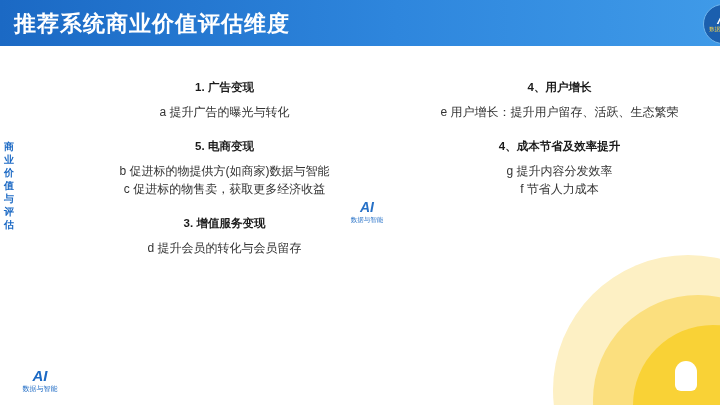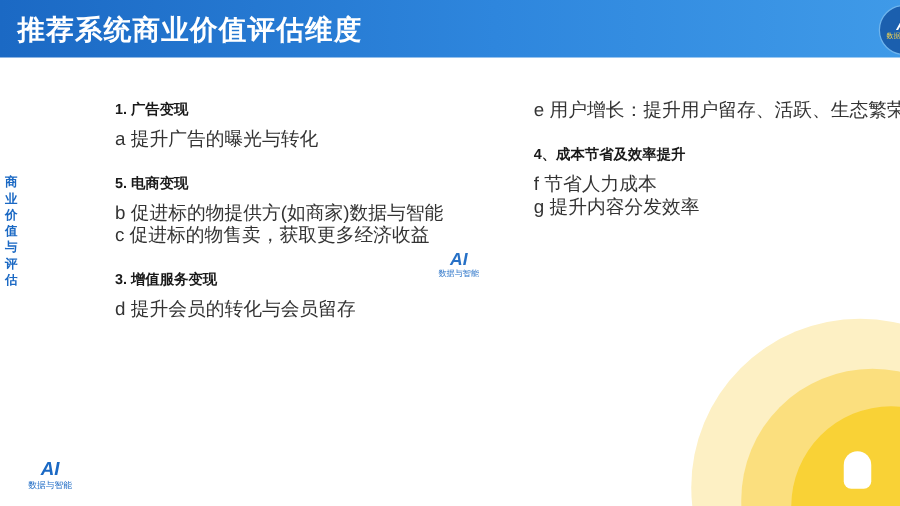--- a/index.html
+++ b/index.html
@@ -146,33 +146,34 @@
   .content {
     position: absolute;
     left: 92px;
     top: 80px;
     width: 600px;
     display: flex;
     gap: 70px;
   }
   .column {
     width: 265px;
+    text-align: center;
   }
   .group {
     margin-bottom: 18px;
   }
   .group-heading {
     font-size: 11.5px;
     font-weight: bold;
     color: #1a1a1a;
     margin-bottom: 8px;
     white-space: nowrap;
   }
   .group-line {
-    font-size: 15px;
+    font-size: 12px;
     color: #333333;
     line-height: 18px;
     white-space: nowrap;
   }
   
   .watermark-logo {
     position: absolute;
     left: 345px;
     top: 195px;
     width: 44px;
@@ -230,26 +231,27 @@
         <div class="group-line">c 促进标的物售卖，获取更多经济收益</div>
       </div>
       <div class="group">
         <div class="group-heading">3. 增值服务变现</div>
         <div class="group-line">d 提升会员的转化与会员留存</div>
       </div>
     </div>
 
     <div class="column">
       <div class="group">
+        <div class="group-heading">4、用户增长</div>
         <div class="group-line">e 用户增长：提升用户留存、活跃、生态繁荣</div>
       </div>
       <div class="group">
         <div class="group-heading">4、成本节省及效率提升</div>
+        <div class="group-line">g 提升内容分发效率</div>
         <div class="group-line">f 节省人力成本</div>
-        <div class="group-line">g 提升内容分发效率</div>
       </div>
     </div>
 
   </div>
 
   <div class="watermark-logo">
     <div class="mark">AI</div>
     <div class="brand">数据与智能</div>
   </div>
 

